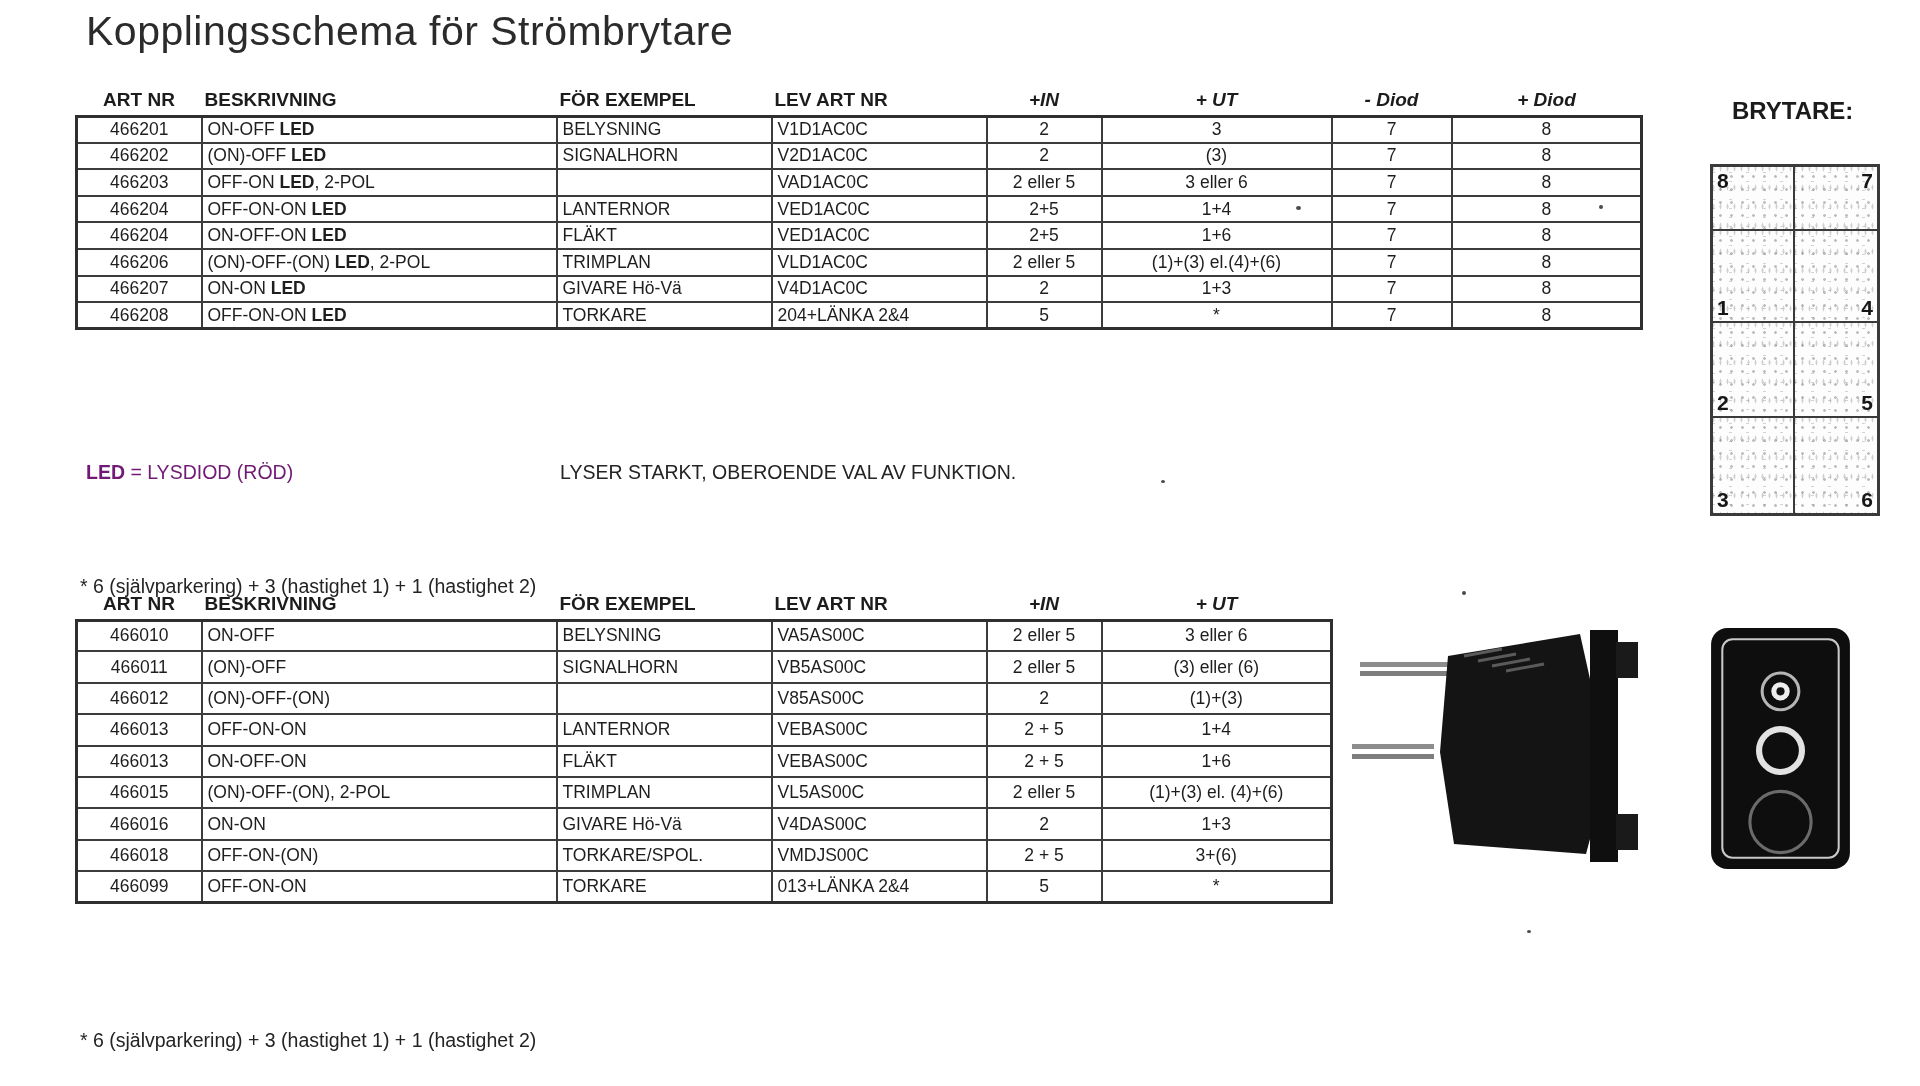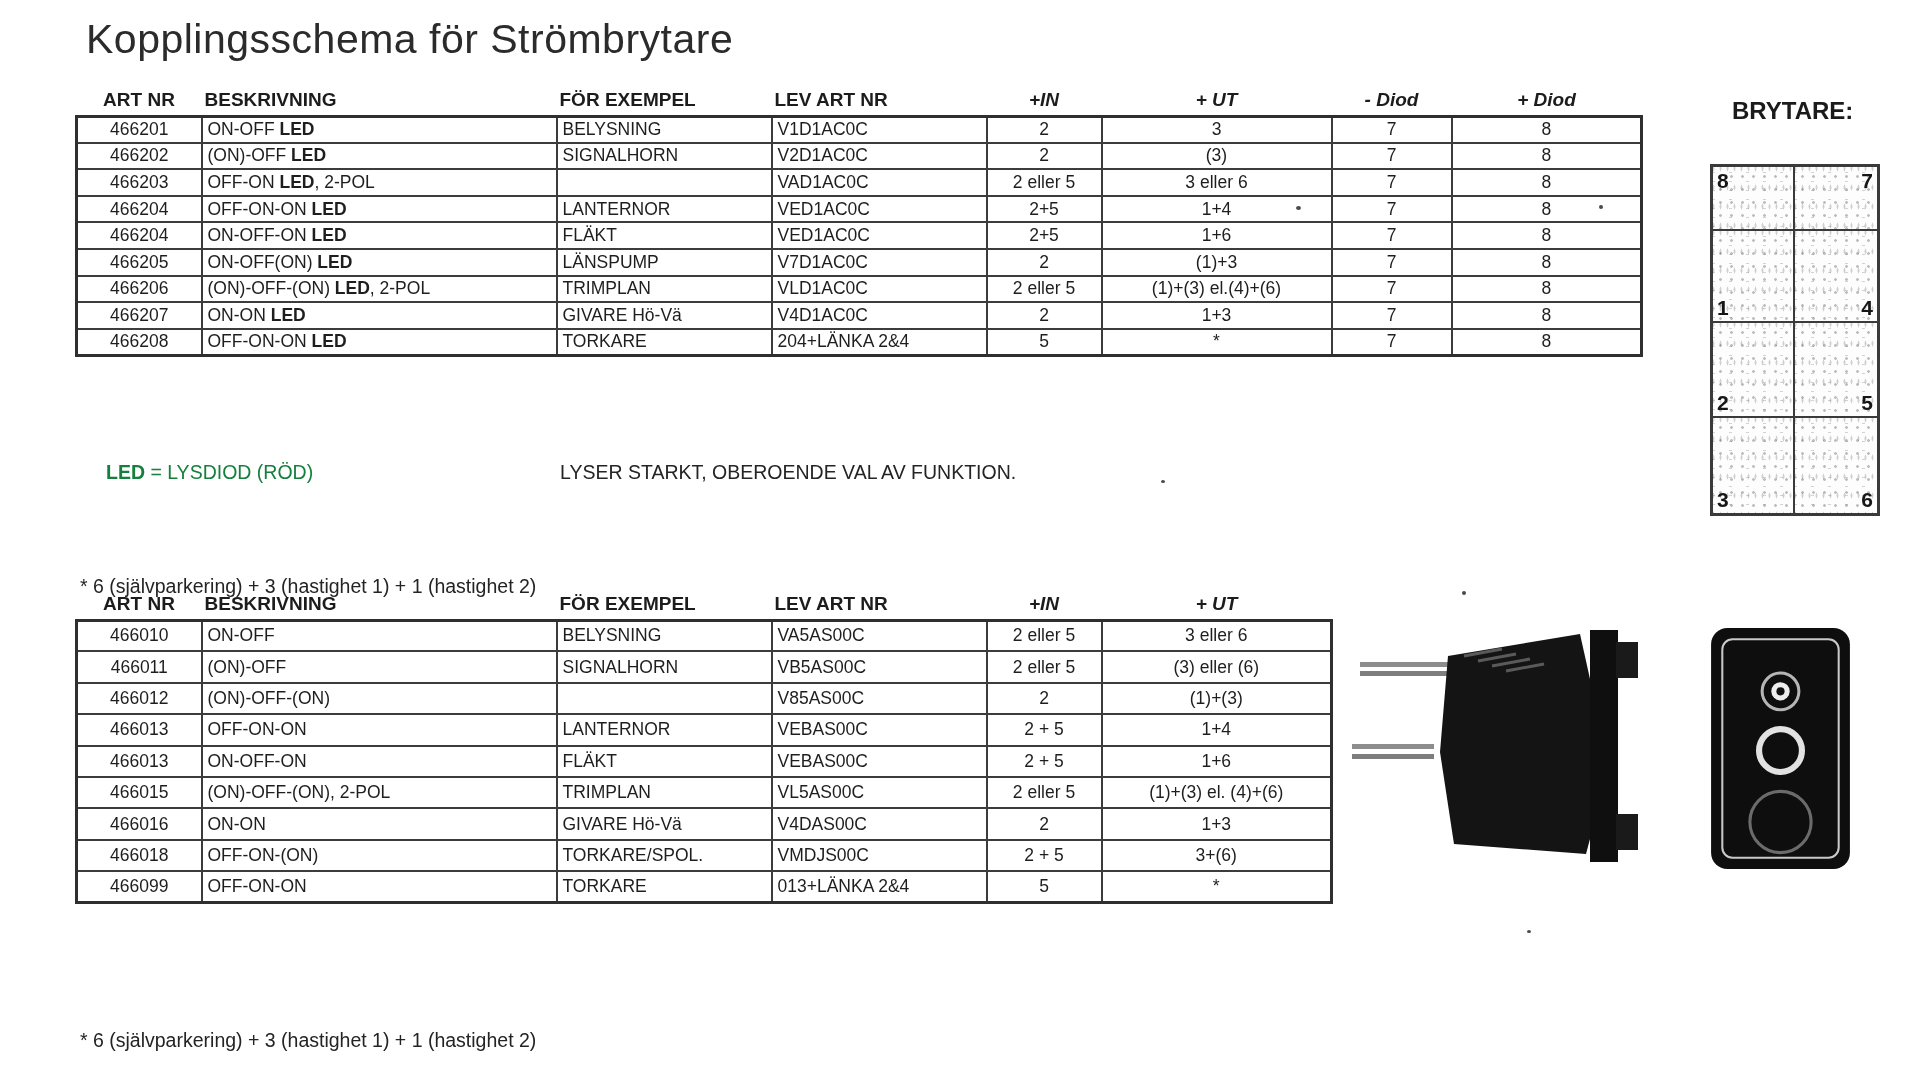--- a/index.html
+++ b/index.html
@@ -2,21 +2,21 @@
 <html><head>
 <meta charset="utf-8">
 <style>
   * { margin:0; padding:0; box-sizing:border-box; }
   html,body { background:#ffffff; }
   body {
     width:1920px; height:1086px; position:relative; overflow:hidden;
     font-family:"Liberation Sans", sans-serif; color:#222;
   }
   .title {
-    position:absolute; left:86px; top:16px;
+    position:absolute; left:86px; top:8px;
     font-size:41px; font-weight:400; color:#2b2b2b; letter-spacing:.5px;text-align:center;
   }
   .tbl { position:absolute; }
   .tbl1 { left:75px; top:86px; }
   .tbl2 { left:75px; top:590px; }
   table { border-collapse:collapse; table-layout:fixed; }
   thead th {
     font-size:19px; font-weight:bold; color:#1c1c1c; height:30px;
     vertical-align:middle; padding:0 3px; white-space:nowrap;
   }
@@ -31,21 +31,21 @@
   .c1 { width:355px; text-align:left; }
   .c2 { width:215px; text-align:left;margin-top:8px; }
   .c3 { width:215px; text-align:left; }
   .c4 { width:115px; text-align:center; }
   .c5 { width:230px; text-align:center; }
   .c6 { width:120px; text-align:center; }
   .c7 { width:190px; text-align:center;margin-top:12px; }
   thead .c0 { text-align:center; }
   thead .c1, thead .c2, thead .c3 { text-align:left; }
   thead .c4, thead .c5, thead .c6, thead .c7 { text-align:center;font-style:italic; }
-  .note-led { position:absolute; left:86px; top:461px; font-size:19.5px; color:#15803d;margin-left:20px; }
+  .note-led { position:absolute; left:86px; top:461px; font-size:19.5px; color:#701a75; }
   .note-led-right { position:absolute; left:560px; top:461px; font-size:19.5px; color:#242424; }
   .footnote { position:absolute; font-size:19.5px; color:#242424;margin-top:48px; }
   .fn1 { left:80px; top:527px; }
   .fn2 { left:80px; top:981px; }
   .brytare-label { position:absolute; left:1732px; top:97px; font-size:24px; font-weight:bold; color:#1b1b1b; }
   .brytare-grid { position:absolute; left:1710px; top:164px; width:170px; border:3px solid #3a3a3a; background:#fdfdfd; }
   .b-row { display:flex; border-bottom:2.5px solid #3a3a3a; }
   .b-row:last-child { border-bottom:none; }
   .b-cell { position:relative; width:50%; }
   .b-cell.left { border-right:2.5px solid #3a3a3a; }
@@ -133,30 +133,20 @@
             <td class="c0">466204</td>
             <td class="c1">ON-OFF-ON <b>LED</b></td>
             <td class="c2">FLÄKT</td>
             <td class="c3">VED1AC0C</td>
             <td class="c4">2+5</td>
             <td class="c5">1+6</td>
             <td class="c6">7</td>
             <td class="c7">8</td>
           </tr>
           <tr>
-            <td class="c0">466205</td>
-            <td class="c1">ON-OFF(ON) <b>LED</b></td>
-            <td class="c2">LÄNSPUMP</td>
-            <td class="c3">V7D1AC0C</td>
-            <td class="c4">2</td>
-            <td class="c5">(1)+3</td>
-            <td class="c6">7</td>
-            <td class="c7">8</td>
-          </tr>
-          <tr>
             <td class="c0">466206</td>
             <td class="c1">(ON)-OFF-(ON) <b>LED</b>, 2-POL</td>
             <td class="c2">TRIMPLAN</td>
             <td class="c3">VLD1AC0C</td>
             <td class="c4">2 eller 5</td>
             <td class="c5">(1)+(3) el.(4)+(6)</td>
             <td class="c6">7</td>
             <td class="c7">8</td>
           </tr>
           <tr>

